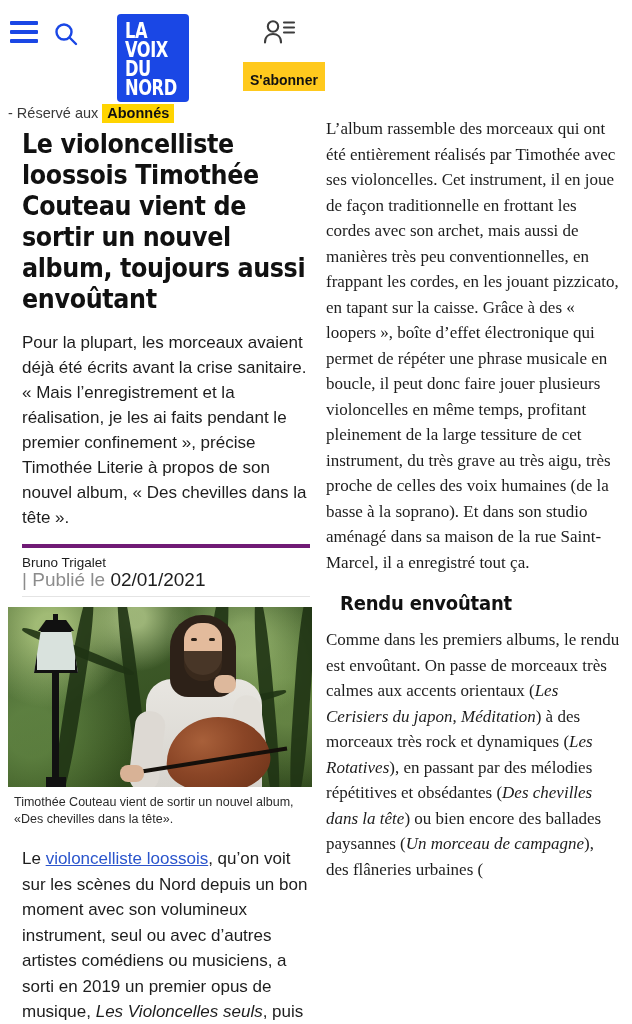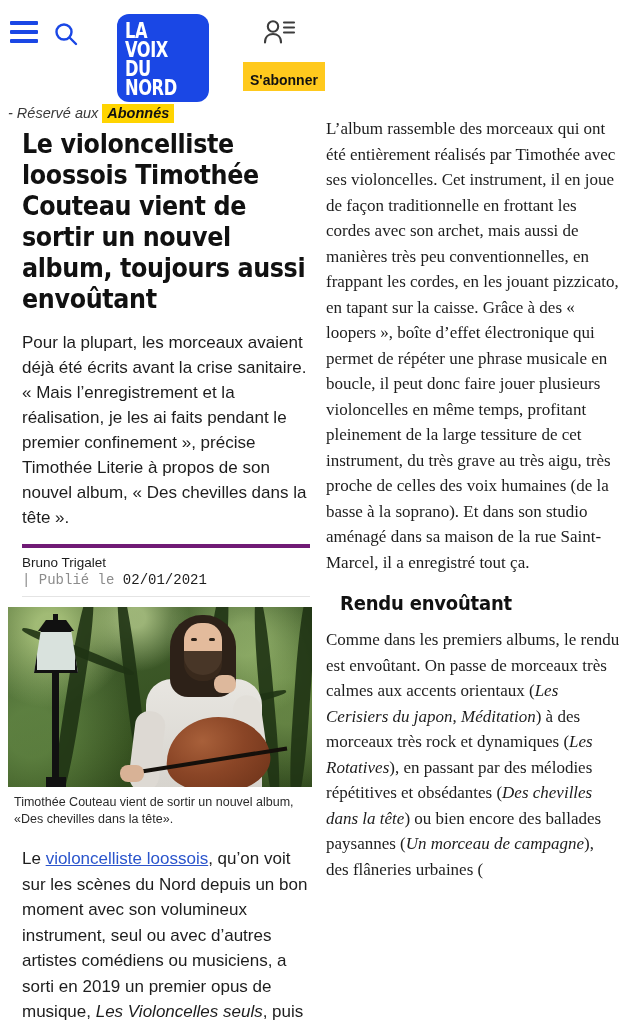--- a/index.html
+++ b/index.html
@@ -41,23 +41,23 @@
   }
   .hdr-search {
     position: absolute;
     left: 52px; top: 20px;
     width: 28px; height: 28px;
     cursor: pointer;
   }
   .hdr-logo {
     position: absolute;
     left: 117px; top: 14px;
-    width: 92px; height: 88px;
+    width: 72px; height: 88px;
     background: #1a47e5;
-    border-radius: 12px;
+    border-radius: 4px;
     color: #fff;
     padding: 7px 0 0 8px;
     z-index: 31;
   }
   .hdr-logo .ln {
     display: block;
     font-family: "Liberation Sans Narrow", "DejaVu Sans Condensed", "Liberation Sans", sans-serif;
     font-weight: bold;
     font-size: 22px;
     line-height: 19px;
@@ -145,21 +145,20 @@
     width: 298px;
   }
 
   
   .kicker {
     font-size: 14.5px;
     color: #3a3a3a;
     line-height: 18px;
     margin: 0 0 6px 0;
     white-space: nowrap;
-    font-style: italic;
   }
   .kicker .badge {
     background: #ffd400;
     color: #111;
     font-weight: bold;
     padding: 1px 5px 2px 5px;
     margin-left: 4px;
   }
 
   
@@ -190,24 +189,23 @@
     border-top: 4px solid #701a75;
     border-bottom: 1px solid #e4e4e4;
     padding: 6px 0 7px 0;
   }
   .byline-author {
     font-size: 13.5px;
     color: #1d1d1d;
     line-height: 17px;
   }
   .byline-date {
-    font-size: 14px;
+    font-size: 19px;
     line-height: 18px;
     color: #1d1d1d;
-    font-family: Liberation Mono, monospace;
   }
   .byline-date .muted { color: #8c8c8c; }
   .byline-date .bar { color: #8c8c8c; }
 
   
   .photo-wrap {
     margin: 10px 0 0 0;
     width: 348px;
   }
   .photo {

